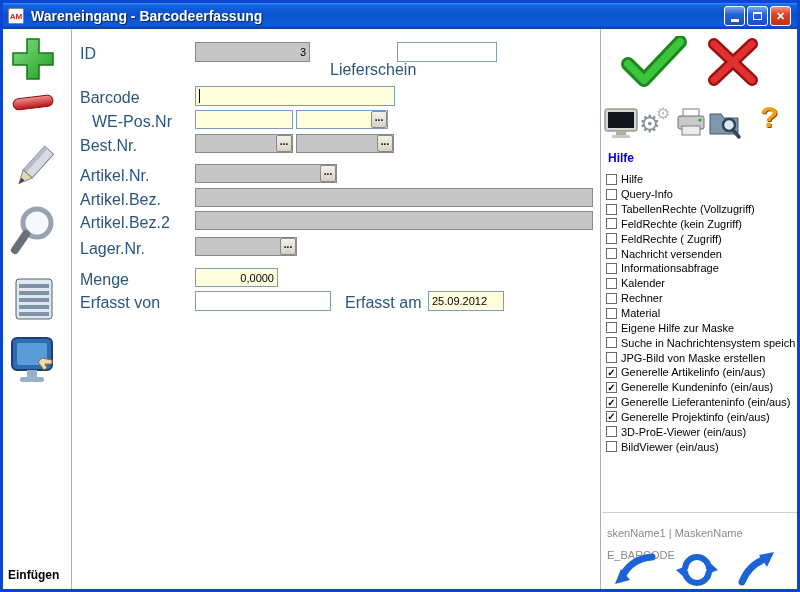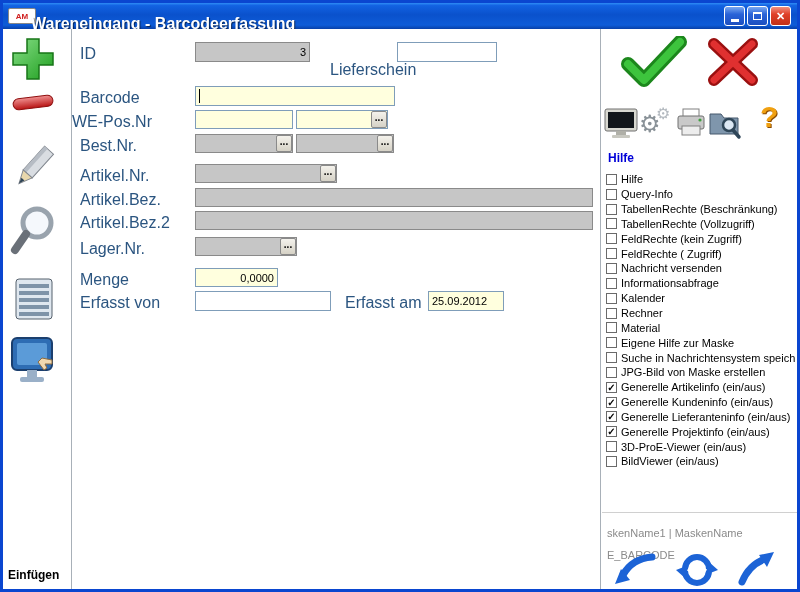--- a/index.html
+++ b/index.html
@@ -2,24 +2,24 @@
 <html><head>
 <meta charset="utf-8">
 <style>
   * { margin:0; padding:0; box-sizing:border-box; }
   html,body { width:800px; height:592px; overflow:hidden; font-family:"Liberation Sans", sans-serif; }
   .window { position:absolute; left:0; top:0; width:800px; height:592px; background:#0A46D0; }
   
   .titlebar { position:absolute; left:3px; top:3px; right:3px; height:26px;
     background:linear-gradient(180deg,#2E8CF5 0%,#1262E2 10%,#0A51CC 45%,#0E5CD8 85%,#0840A8 100%);
     display:flex; align-items:center; }
-  .app-icon { position:absolute; left:5px; top:5px; width:28px; height:16px; background:#fff;
+  .app-icon { position:absolute; left:5px; top:5px; width:16px; height:16px; background:#fff;
     border:1px solid #888; border-radius:2px; color:#D02020; font-size:8px; font-weight:bold;
     display:flex; align-items:center; justify-content:center; }
-  .title-text { position:absolute; left:28px; top:12px; color:#fff; font-size:16px; font-weight:bold;
+  .title-text { position:absolute; left:28px; top:5px; color:#fff; font-size:14px; font-weight:bold;
     text-shadow:1px 1px 1px rgba(0,0,0,0.6); }
   .tb-btn { position:absolute; top:3px; width:21px; height:20px; border:1px solid #fff; border-radius:3px;
     display:flex; align-items:center; justify-content:center; color:#fff; font-size:11px; font-weight:bold; }
   .tb-blue { background:linear-gradient(180deg,#7AA8F0 0%,#2A63D8 40%,#1C4FC0 100%); }
   .tb-red  { background:linear-gradient(180deg,#F09080 0%,#E04028 40%,#C03018 100%); }
   .glyph-min { width:8px; height:3px; background:#fff; margin-top:9px; }
   .glyph-max { width:9px; height:8px; border:1px solid #fff; border-top-width:2px; }
   
   .content { position:absolute; left:3px; top:29px; right:3px; bottom:3px; background:#fff; }
   .vline { position:absolute; top:29px; bottom:3px; width:1px; background:#A8B0B8; }
@@ -130,21 +130,21 @@
       <rect x="17" y="34" width="10" height="7" fill="#9AB0C8"></rect>
       <rect x="10" y="41" width="24" height="5" rx="2" fill="#9AB0C8"></rect>
       <path d="M28 26 l6 8 l3 -2 l-2 -4 l7 0 l0 -4 l-10 -2 z" fill="#F0D8B0" stroke="#8A6A40"></path>
     </svg>
   </div>
   <div class="mode-label">Einfügen</div>
 
   <div class="flabel" style="left:80px; top:45px;">ID</div>
   <div class="flabel" style="left:330px; top:61px;">Lieferschein</div>
   <div class="flabel" style="left:80px; top:89px;">Barcode</div>
-  <div class="flabel" style="left:72px; top:113px;">WE-Pos.Nr</div>
+  <div class="flabel" style="left:92px; top:113px;">WE-Pos.Nr</div>
   <div class="flabel" style="left:80px; top:137px;">Best.Nr.</div>
   <div class="flabel" style="left:80px; top:167px;">Artikel.Nr.</div>
   <div class="flabel" style="left:80px; top:191px;">Artikel.Bez.</div>
   <div class="flabel" style="left:80px; top:214px;">Artikel.Bez.2</div>
   <div class="flabel" style="left:80px; top:240px;">Lager.Nr.</div>
   <div class="flabel" style="left:80px; top:271px;">Menge</div>
   <div class="flabel" style="left:80px; top:294px;">Erfasst von</div>
   <div class="flabel" style="left:345px; top:294px;">Erfasst am</div>
 
   <input class="fld gray ta-r" style="left: 195px; top: 42px; width: 115px;" readonly="" value="3">
@@ -235,24 +235,20 @@
       <div class="chk-row">
         <span class="chk"></span>
         <span class="chk-lab">Hilfe</span>
       </div>
       <div class="chk-row">
         <span class="chk"></span>
         <span class="chk-lab">Query-Info</span>
       </div>
       <div class="chk-row">
         <span class="chk"></span>
-        <span class="chk-lab">TabellenRechte (Beschränkung)</span>
-      </div>
-      <div class="chk-row">
-        <span class="chk"></span>
         <span class="chk-lab">TabellenRechte (Vollzugriff)</span>
       </div>
       <div class="chk-row">
         <span class="chk"></span>
         <span class="chk-lab">FeldRechte (kein Zugriff)</span>
       </div>
       <div class="chk-row">
         <span class="chk"></span>
         <span class="chk-lab">FeldRechte ( Zugriff)</span>
       </div>

